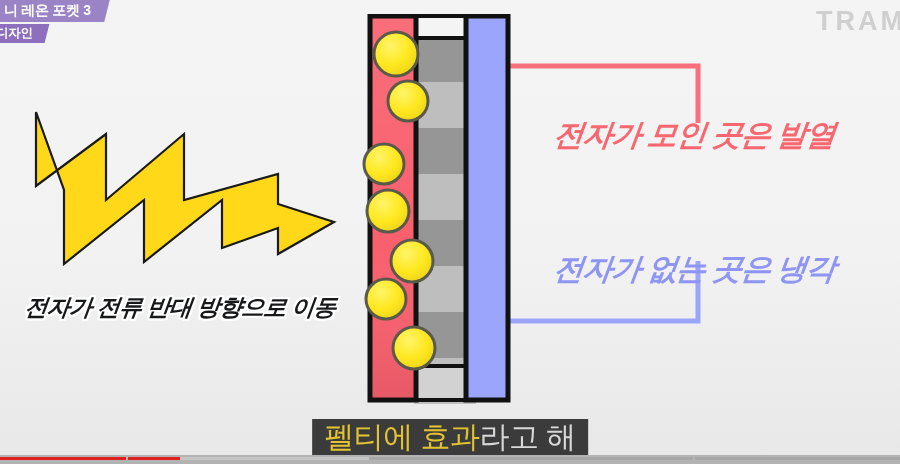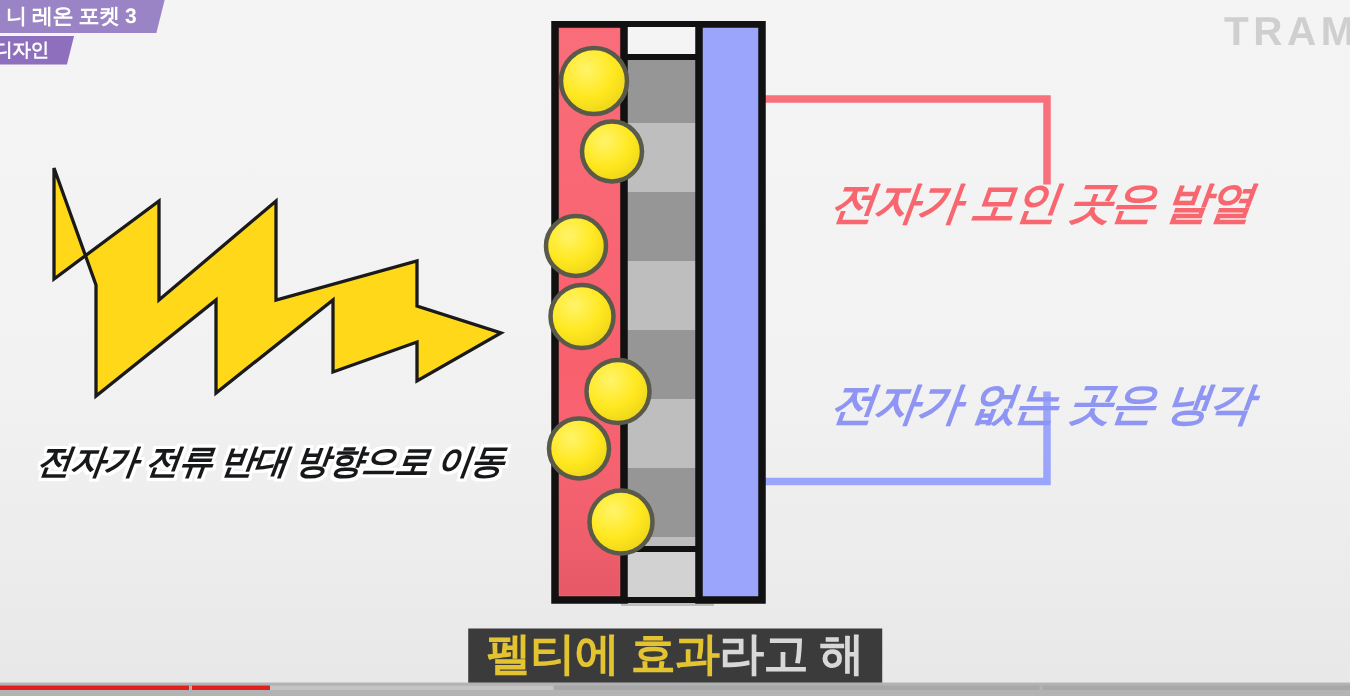--- a/index.html
+++ b/index.html
@@ -134,21 +134,21 @@
   
   .subtitle {
     position: absolute;
     left: 50%;
     transform: translateX(-50%);
     top: 419px;
     z-index: 35;
     background: #3b3b3b;
     padding: 2px 12px 4px 12px;
     font-size: 30px;
-    font-weight: 700;
+    font-weight: 400;
     letter-spacing: -0.5px;
     white-space: nowrap;
     line-height: 1.08;
   }
   .sub-done { color: #e3c430; }
   .sub-rest { color: #d8d8d8; }
 
   
   .player-bar {
     position: absolute;

